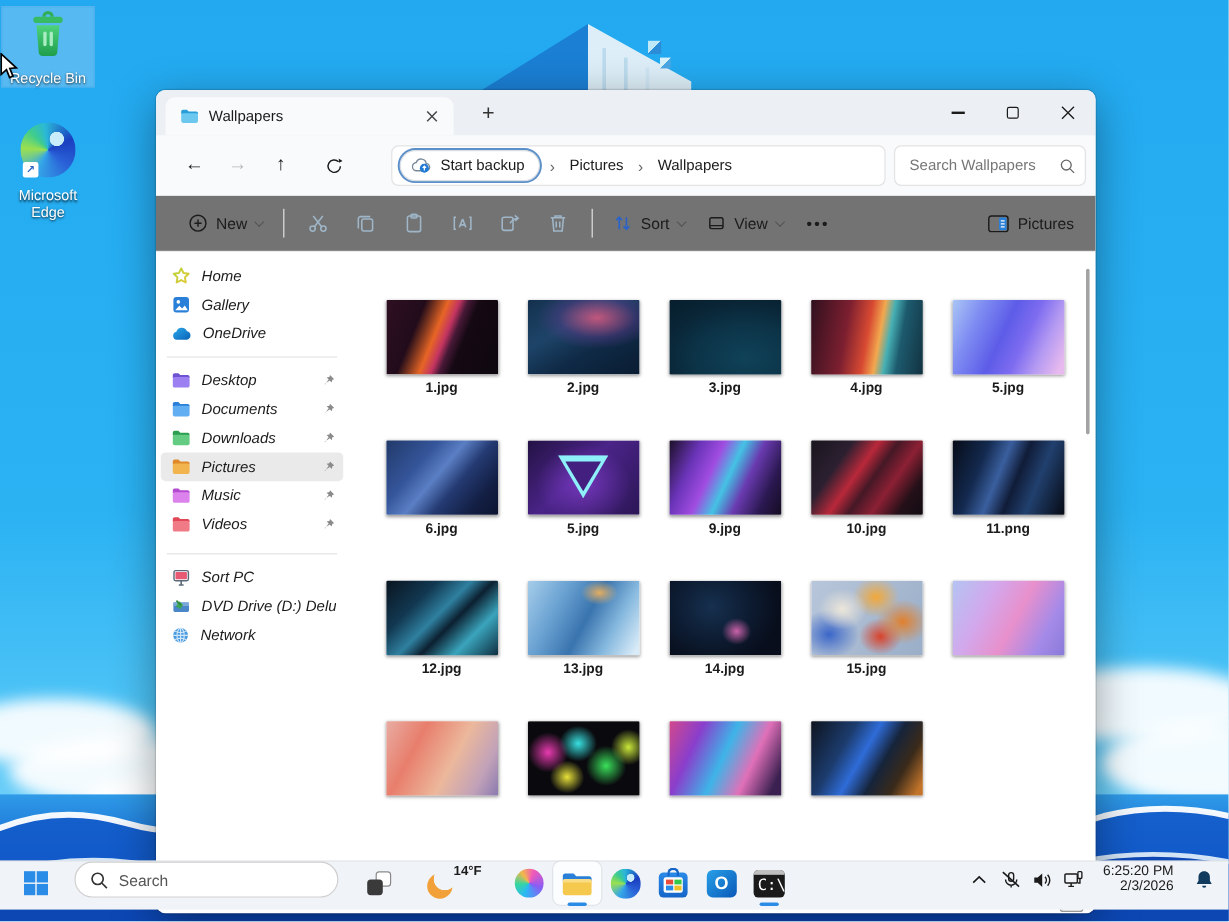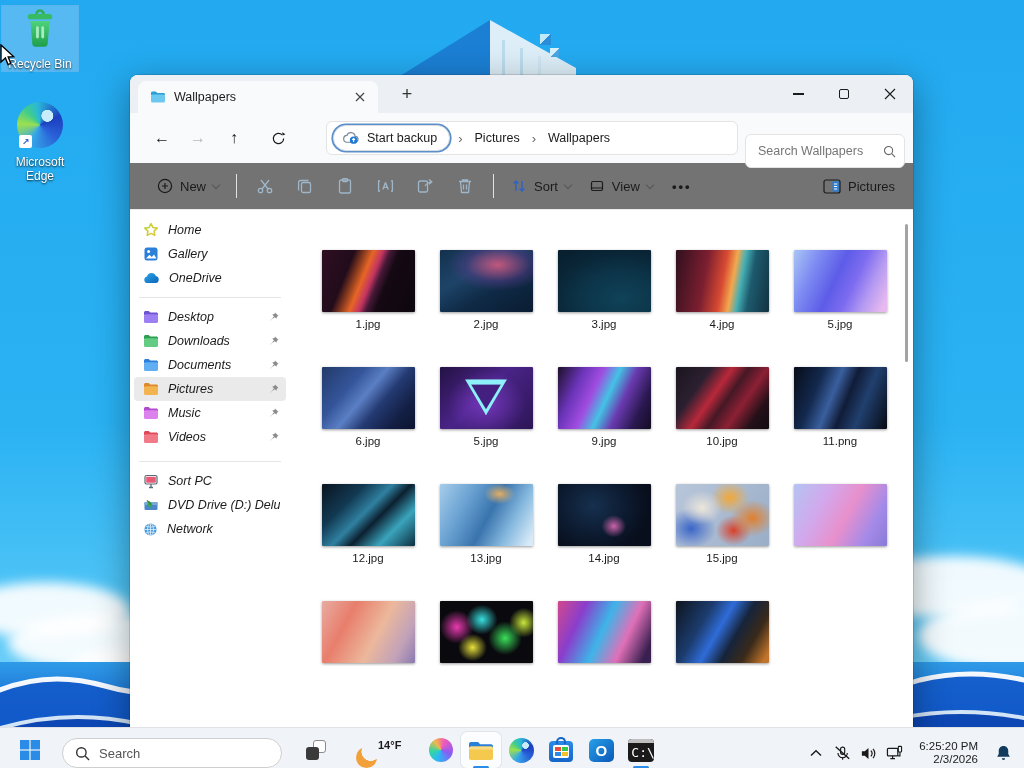--- a/index.html
+++ b/index.html
@@ -45,58 +45,58 @@
   .navbtn { width:36px; height:34px; display:flex; align-items:center; justify-content:center; font-size:16px; color:#1b1b1b; border-radius:4px; }
   .navbtn.disabled { color:#b9b9b9; }
   .addressbar { position:absolute; left:196px; top:8px; width:412px; height:34px; background:#fff;
     border:1px solid #e3e3e3; border-radius:6px; display:flex; align-items:center; padding-left:6px; }
   .backup-pill { height:26px; border-radius:14px; background:#fff; border:1px solid #d8dee4;
     box-shadow:0 0 0 1.6px #5b8fc9; display:flex; align-items:center; gap:7px; padding:0 12px 0 9px;
     font-size:12.5px; color:#1b1b1b; }
   .crumb { font-size:12.5px; color:#1b1b1b; padding:0 4px; }
   .crumb-sep { color:#666; font-size:13px; padding:0 8px; }
   .searchbox { position:absolute; right:8px; top:8px; width:160px; height:34px; background:#fff;
-    border:1px solid #e3e3e3; border-radius:6px; display:flex; align-items:center; padding:0 8px 0 12px;margin-top:13px; }
+    border:1px solid #e3e3e3; border-radius:6px; display:flex; align-items:center; padding:0 8px 0 12px; }
   .searchbox .ph { flex:1; font-size:12.5px; color:#767676; white-space:nowrap; overflow:hidden; }
 
   .toolbar { height:47px; background:#737373; border-bottom:1px solid #ebebeb; display:flex; align-items:center; padding:0 14px 0 18px; flex:none; }
   .tbtn { display:flex; align-items:center; gap:7px; font-size:13px; color:#1b1b1b; padding:0 9px; height:34px; border-radius:4px; }
   .ticon { width:40px; height:34px; display:flex; align-items:center; justify-content:center; border-radius:4px; }
   .tsep { width:1px; height:24px; background:#e2e2e2; margin:0 8px; }
   .chev { width:6px; height:6px; border-right:1.3px solid #555; border-bottom:1.3px solid #555; transform:rotate(45deg); margin-top:-3px; }
   .dots { letter-spacing:2px; font-weight:bold; color:#1b1b1b; font-size:13px; }
 
   .wbody { flex:1; display:flex; min-height:0; }
   .sidebar { width:160px; flex:none; padding-top:8px; }
   .side-item { display:flex; align-items:center; height:24px; margin:0 4px; padding:0 6px 0 9px; gap:9px;
     border-radius:4px; font-size:12.5px; color:#1b1b1b; }
   .side-item.selected { background:#eaeaea; }
   .side-label { white-space:nowrap; overflow:hidden; flex:1;font-style:italic; }
   .side-pin { flex:none; margin-left:auto; }
   .side-sep { height:1px; background:#e4e4e4; margin:7px 9px; }
 
-  .main { flex:1; position:relative; overflow:hidden; }
+  .main { flex:1; position:relative; overflow:hidden;font-weight:bold; }
   .grid { display:grid; grid-template-columns:repeat(5,118px); row-gap:35px; padding:40px 0 0 19px; }
   .gitem { width:118px; height:82px; }
   .thumb { width:93px; height:62px; margin:0 auto; border-radius:1px; box-shadow:0 1px 3px rgba(0,0,0,.4); position:relative; overflow:hidden; }
   .gname { margin-top:6px; text-align:center; font-size:11.5px; color:#1b1b1b; }
   .tri-o { position:absolute; left:50%; top:50%; transform:translate(-50%,-52%); width:42px; height:36px;
     clip-path:polygon(0 0,100% 0,50% 100%); background:#8ef0f8; box-shadow:0 0 8px #8ef0f8; }
   .tri-i { position:absolute; left:6px; top:5px; width:30px; height:25px; clip-path:polygon(0 0,100% 0,50% 100%); background:#432080; }
   .vscroll { position:absolute; right:5px; top:14px; width:3px; height:138px; background:#a3a3a3; border-radius:2px; }
 
   .statusbar { height:22px; border-top:1px solid #e8e8e8; display:flex; align-items:center; padding:0 10px 0 18px; flex:none; }
   .status-count { font-size:11.5px; color:#333; }
   .status-views { margin-left:auto; display:flex; gap:6px; align-items:center; }
   .sview { width:18px; height:16px; display:flex; align-items:center; justify-content:center; }
   .sview.active { border:1px solid #999; border-radius:3px; background:#f1f1f1; width:20px; height:18px; }
 
   
-  .taskbar { position:absolute; left:0; bottom:0; width:1024px; height:41px; background:#f0f3f7;
-    border-top:1px solid rgba(0,0,0,.07); display:flex; align-items:flex-end; padding:0 8px 0 10px; z-index:50; }
+  .taskbar { position:absolute; left:0; bottom:10px; width:1024px; height:41px; background:#f0f3f7;
+    border-top:1px solid rgba(0,0,0,.07); display:flex; align-items:flex-start; padding:0 8px 0 10px; z-index:50; }
   .tk { width:40px; height:36px; display:flex; align-items:center; justify-content:center; border-radius:6px; position:relative; flex:none; }
   .tk.active { background:#fbfdff; box-shadow:0 0 0 1px rgba(0,0,0,.06); }
   .tk .runline { position:absolute; bottom:-1px; left:50%; transform:translateX(-50%); width:16px; height:3px; border-radius:2px; background:#2b8ce8; }
   .tk-search { width:220px; height:30px; background:#fff; border:1px solid #cfcfcf; border-radius:16px;
     display:flex; align-items:center; gap:9px; padding:0 12px; margin-left:12px; flex:none; }
   .tk-search span { font-size:13px; color:#555; }
   .weather { display:flex; align-items:flex-start; gap:1px; margin:0 20px; flex:none; }
   .weather .temp { font-size:11px; font-weight:bold; color:#1b1b1b; margin-top:2px; }
   .moon { width:21px; height:21px; margin-top:10px; border-radius:50%;
     background:radial-gradient(circle at 70% 22%, rgba(0,0,0,0) 0 9px, #f2a13a 9.5px); }
@@ -385,39 +385,39 @@
               <span class="side-label">Desktop</span>
               <span class="side-pin">
                 <svg width="13" height="13" viewBox="0 0 14 14">
                   <path d="M8.6 1.6l3.8 3.8-1.7.5-.5 2.5-2.8-2.8-3.2 4.6-.4-.4 4.6-3.2L5.6 3.8l2.5-.5z" fill="#8a8a8a"></path>
                 </svg>
               </span>
             </div>
             <div class="side-item">
               <span>
                 <svg width="16" height="14" viewBox="0 0 16 14">
-                  <path d="M1 2.6C1 1.7 1.7 1 2.6 1h3.1l1.5 1.6h6.2c.9 0 1.6.7 1.6 1.6V5H1z" fill="#2c9e50"></path>
-                  <rect x="1" y="4.2" width="14" height="8.8" rx="1.6" fill="#63cc82"></rect>
-                </svg>
-              </span>
-              <span class="side-label">Downloads</span>
+                  <path d="M1 2.6C1 1.7 1.7 1 2.6 1h3.1l1.5 1.6h6.2c.9 0 1.6.7 1.6 1.6V5H1z" fill="#2a7fd8"></path>
+                  <rect x="1" y="4.2" width="14" height="8.8" rx="1.6" fill="#62aef2"></rect>
+                </svg>
+              </span>
+              <span class="side-label">Documents</span>
               <span class="side-pin">
                 <svg width="13" height="13" viewBox="0 0 14 14">
                   <path d="M8.6 1.6l3.8 3.8-1.7.5-.5 2.5-2.8-2.8-3.2 4.6-.4-.4 4.6-3.2L5.6 3.8l2.5-.5z" fill="#8a8a8a"></path>
                 </svg>
               </span>
             </div>
             <div class="side-item">
               <span>
                 <svg width="16" height="14" viewBox="0 0 16 14">
-                  <path d="M1 2.6C1 1.7 1.7 1 2.6 1h3.1l1.5 1.6h6.2c.9 0 1.6.7 1.6 1.6V5H1z" fill="#2a7fd8"></path>
-                  <rect x="1" y="4.2" width="14" height="8.8" rx="1.6" fill="#62aef2"></rect>
-                </svg>
-              </span>
-              <span class="side-label">Documents</span>
+                  <path d="M1 2.6C1 1.7 1.7 1 2.6 1h3.1l1.5 1.6h6.2c.9 0 1.6.7 1.6 1.6V5H1z" fill="#2c9e50"></path>
+                  <rect x="1" y="4.2" width="14" height="8.8" rx="1.6" fill="#63cc82"></rect>
+                </svg>
+              </span>
+              <span class="side-label">Downloads</span>
               <span class="side-pin">
                 <svg width="13" height="13" viewBox="0 0 14 14">
                   <path d="M8.6 1.6l3.8 3.8-1.7.5-.5 2.5-2.8-2.8-3.2 4.6-.4-.4 4.6-3.2L5.6 3.8l2.5-.5z" fill="#8a8a8a"></path>
                 </svg>
               </span>
             </div>
             <div class="side-item selected">
               <span>
                 <svg width="16" height="14" viewBox="0 0 16 14">
                   <path d="M1 2.6C1 1.7 1.7 1 2.6 1h3.1l1.5 1.6h6.2c.9 0 1.6.7 1.6 1.6V5H1z" fill="#e0892a"></path>

